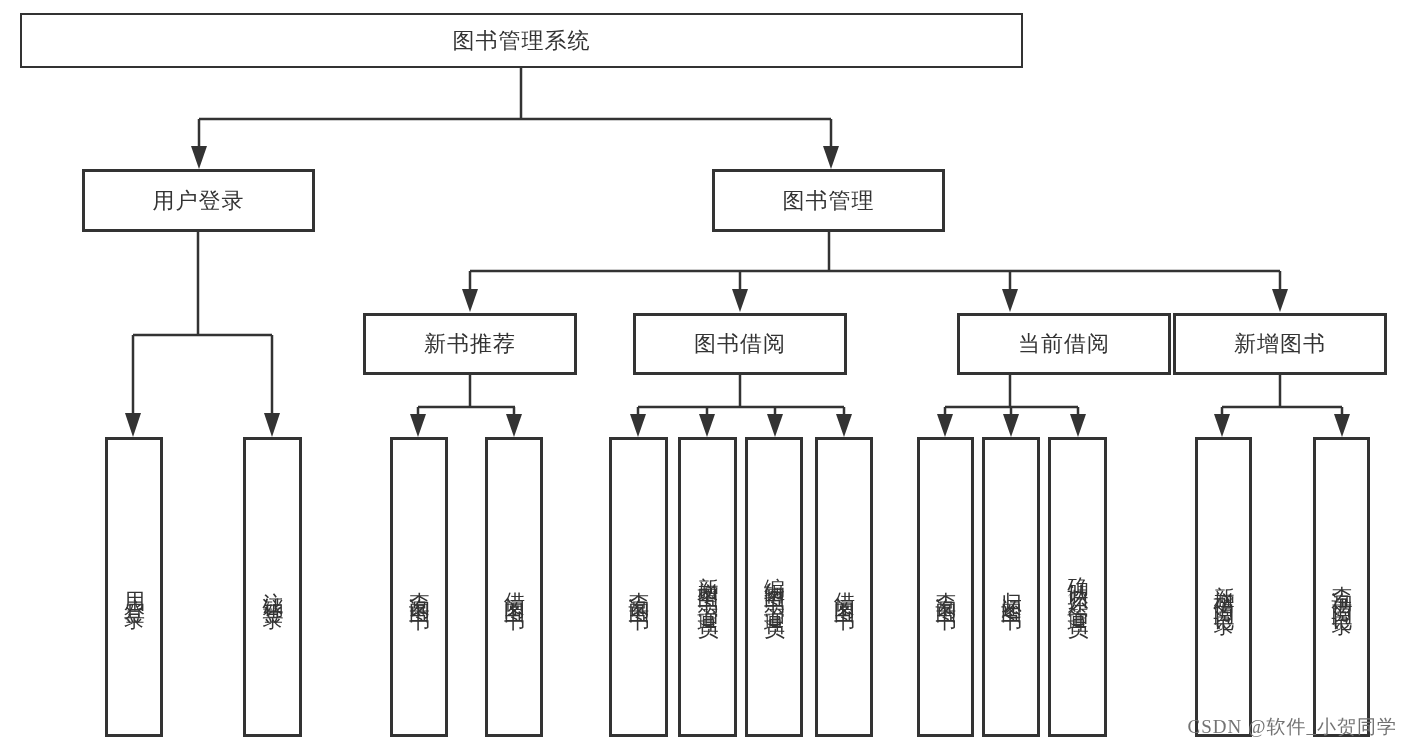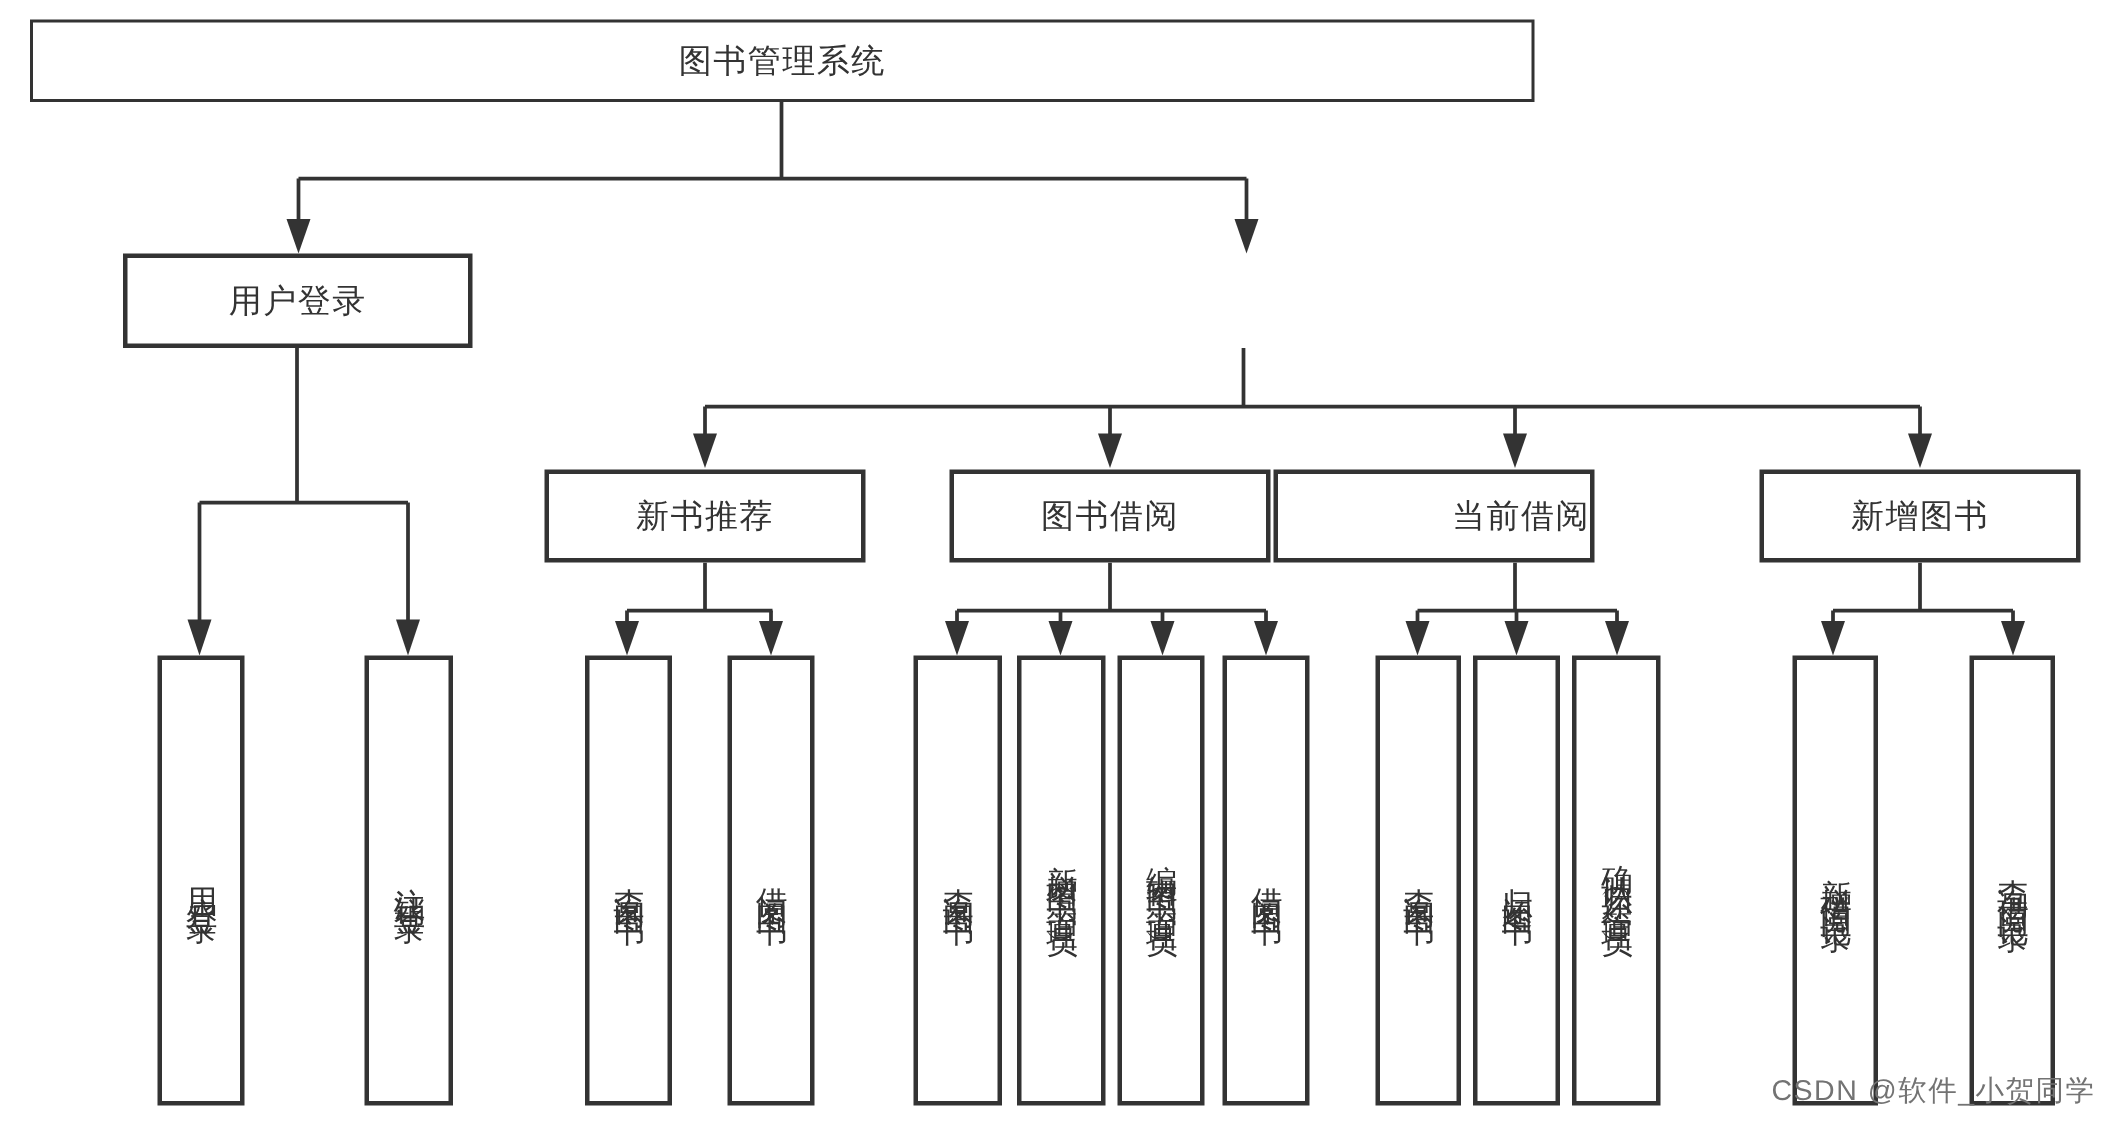--- a/index.html
+++ b/index.html
@@ -1,21 +1,21 @@
 <!DOCTYPE html>
 <html><head>
 <meta charset="utf-8">
 <style>
   html, body { margin: 0; padding: 0; background: #ffffff; }
   #canvas {
     position: relative;
     width: 1405px;
     height: 747px;
     background: #ffffff;
-    font-family: Liberation Sans, sans-serif;
+    font-family: Liberation Serif, serif;
     color: #333333;
     overflow: hidden;
   }
   #connectors {
     position: absolute;
     left: 0; top: 0;
     width: 1405px; height: 747px;
   }
   .box {
     position: absolute;
@@ -124,28 +124,31 @@
     </g>
   </svg>
 
   <div class="box hbox root-box">
     <span>图书管理系统</span>
   </div>
 
   <div class="box hbox l2-box" style="left:82px;">
     <span>用户登录</span>
   </div>
+  <div class="box hbox l2-box" style="left:712px;">
+    <span>图书管理</span>
+  </div>
 
   <div class="box hbox l3-box" style="left:633px;">
     <span>图书借阅</span>
   </div>
   <div class="box hbox l3-box" style="left:363px;">
     <span>新书推荐</span>
   </div>
-  <div class="box hbox l3-box" style="left:849px;justify-content:flex-end;">
+  <div class="box hbox l3-box" style="left:957px;">
     <span>当前借阅</span>
   </div>
   <div class="box hbox l3-box" style="left:1173px;">
     <span>新增图书</span>
   </div>
 
   <div class="box leaf" style="left:105px;width:58px;">
     <span>用户登录</span>
   </div>
   <div class="box leaf" style="left:243px;width:59px;">

